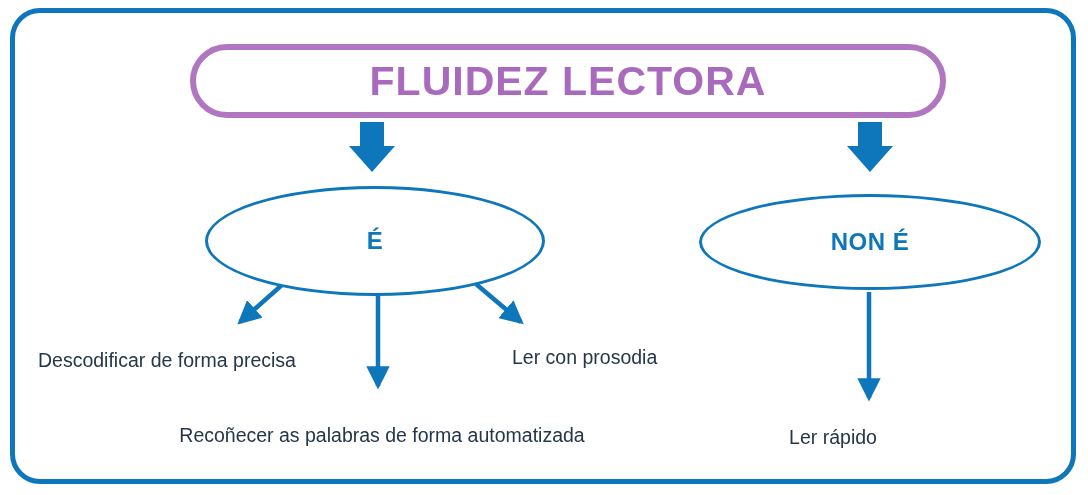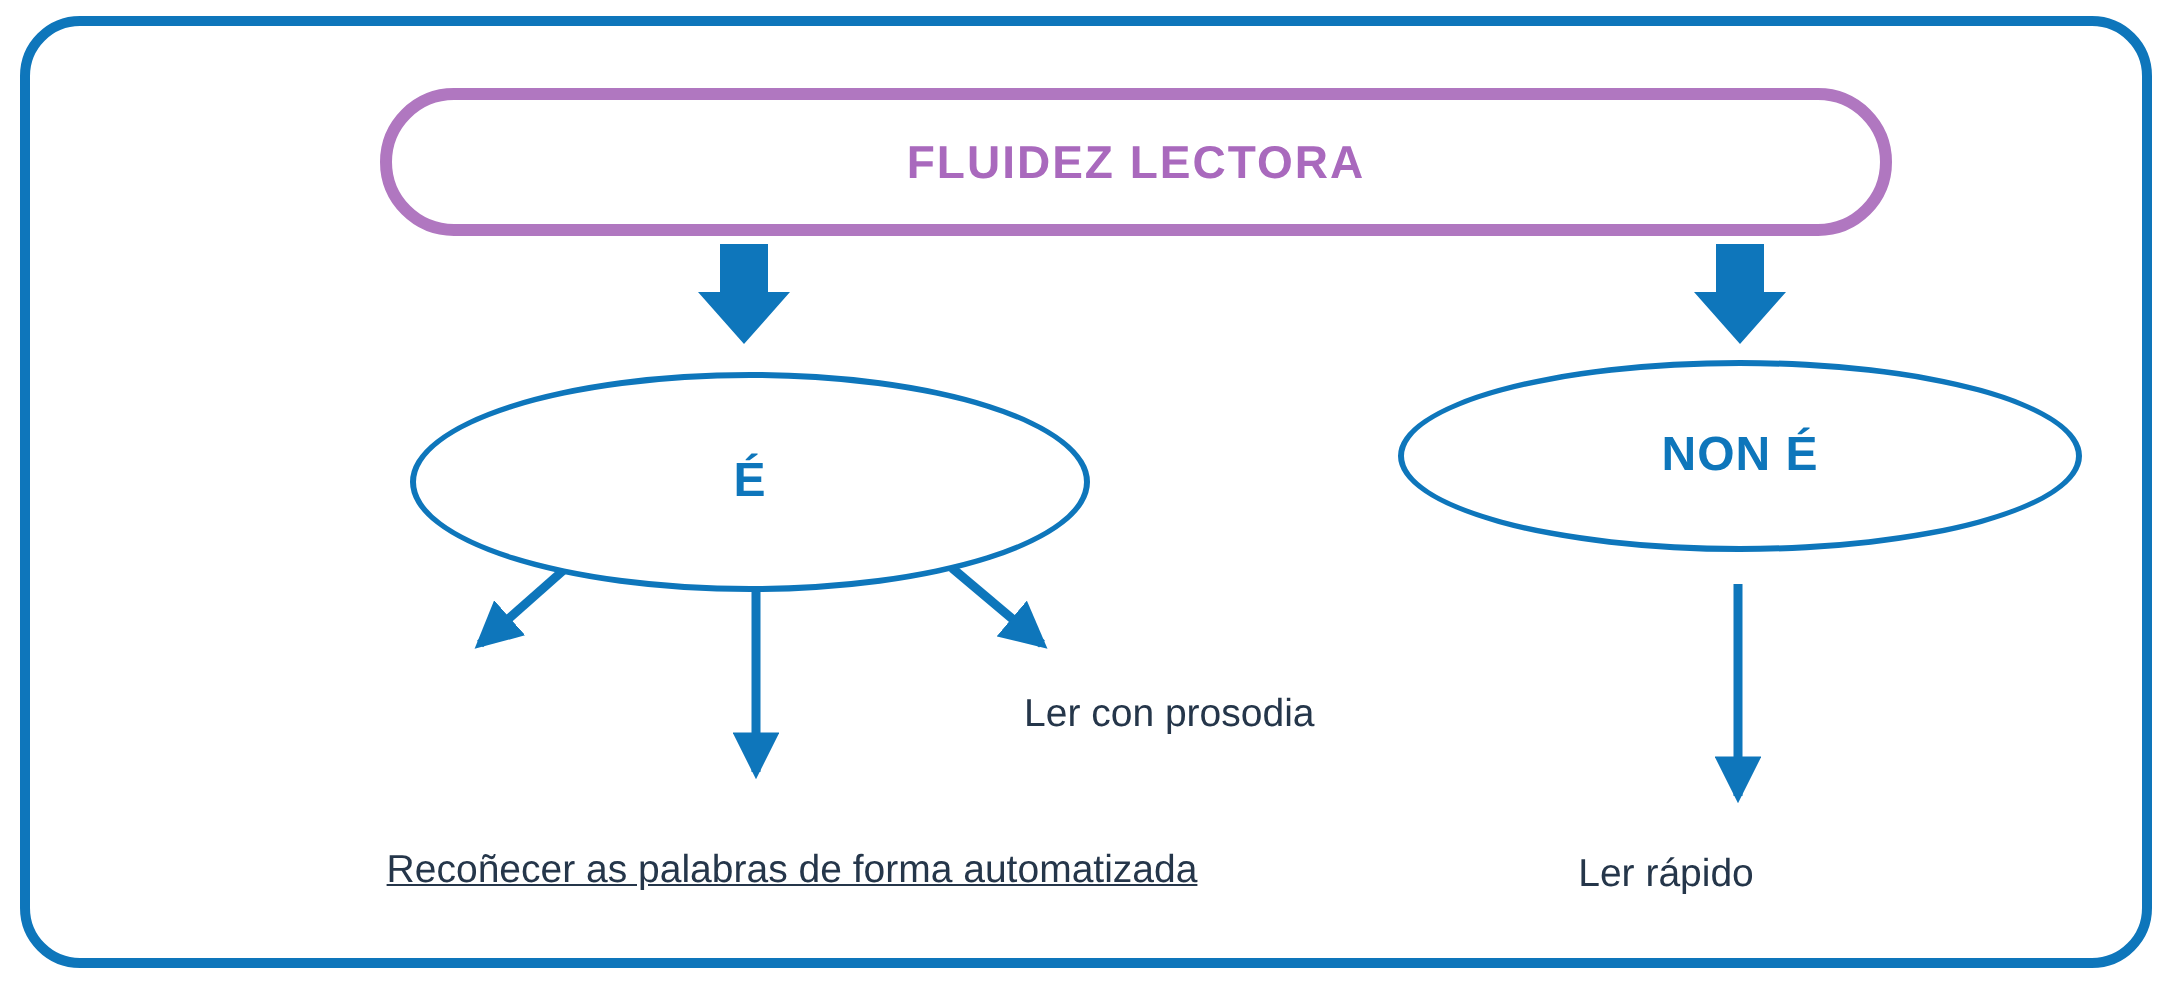--- a/index.html
+++ b/index.html
@@ -33,21 +33,21 @@
     height: 74px;
     border: 6px solid var(--purple, #b077c0);
     border-radius: 38px;
     box-sizing: border-box;
     display: flex;
     align-items: center;
     justify-content: center;
   }
   .title-pill span {
     color: var(--purpletext, #a969bd);
-    font-size: 23px;
+    font-size: 41px;
     font-weight: bold;
     letter-spacing: 1px;
   }
   .layer {
     position: absolute;
     left: 0;
     top: 0;
     pointer-events: none;
   }
   .block-arrow {
@@ -78,21 +78,21 @@
     letter-spacing: 0.5px;
   }
   .ellipse.yes {
     left: 205px;
     top: 186px;
     width: 340px;
     height: 110px;
   }
   .ellipse.no {
     left: 699px;
-    top: 180px;
+    top: 194px;
     width: 342px;
     height: 96px;
   }
   .leaf {
     position: absolute;
     color: var(--text, #25364a);
     font-size: 19.5px;
     white-space: nowrap;
   }
   .leaf.center {
@@ -128,20 +128,21 @@
   </svg>
 
   <div class="ellipse yes">
     <span>É</span>
   </div>
 
   <div class="ellipse no">
     <span>NON É</span>
   </div>
 
+  <div class="leaf" style="left:38px; top:349px;">Descodificar de forma precisa</div>
 
-  <div class="leaf center" style="left:156px; top:424px; width:480px;text-decoration:underline;">Recoñecer as palabras de forma automatizada</div>
+  <div class="leaf center" style="left:142px; top:424px; width:480px;">Recoñecer as palabras de forma automatizada</div>
 
   <div class="leaf" style="left:512px; top:346px;">Ler con prosodia</div>
 
   <div class="leaf center" style="left:733px; top:426px; width:200px;">Ler rápido</div>
 
 </div>
 
 </body></html>

